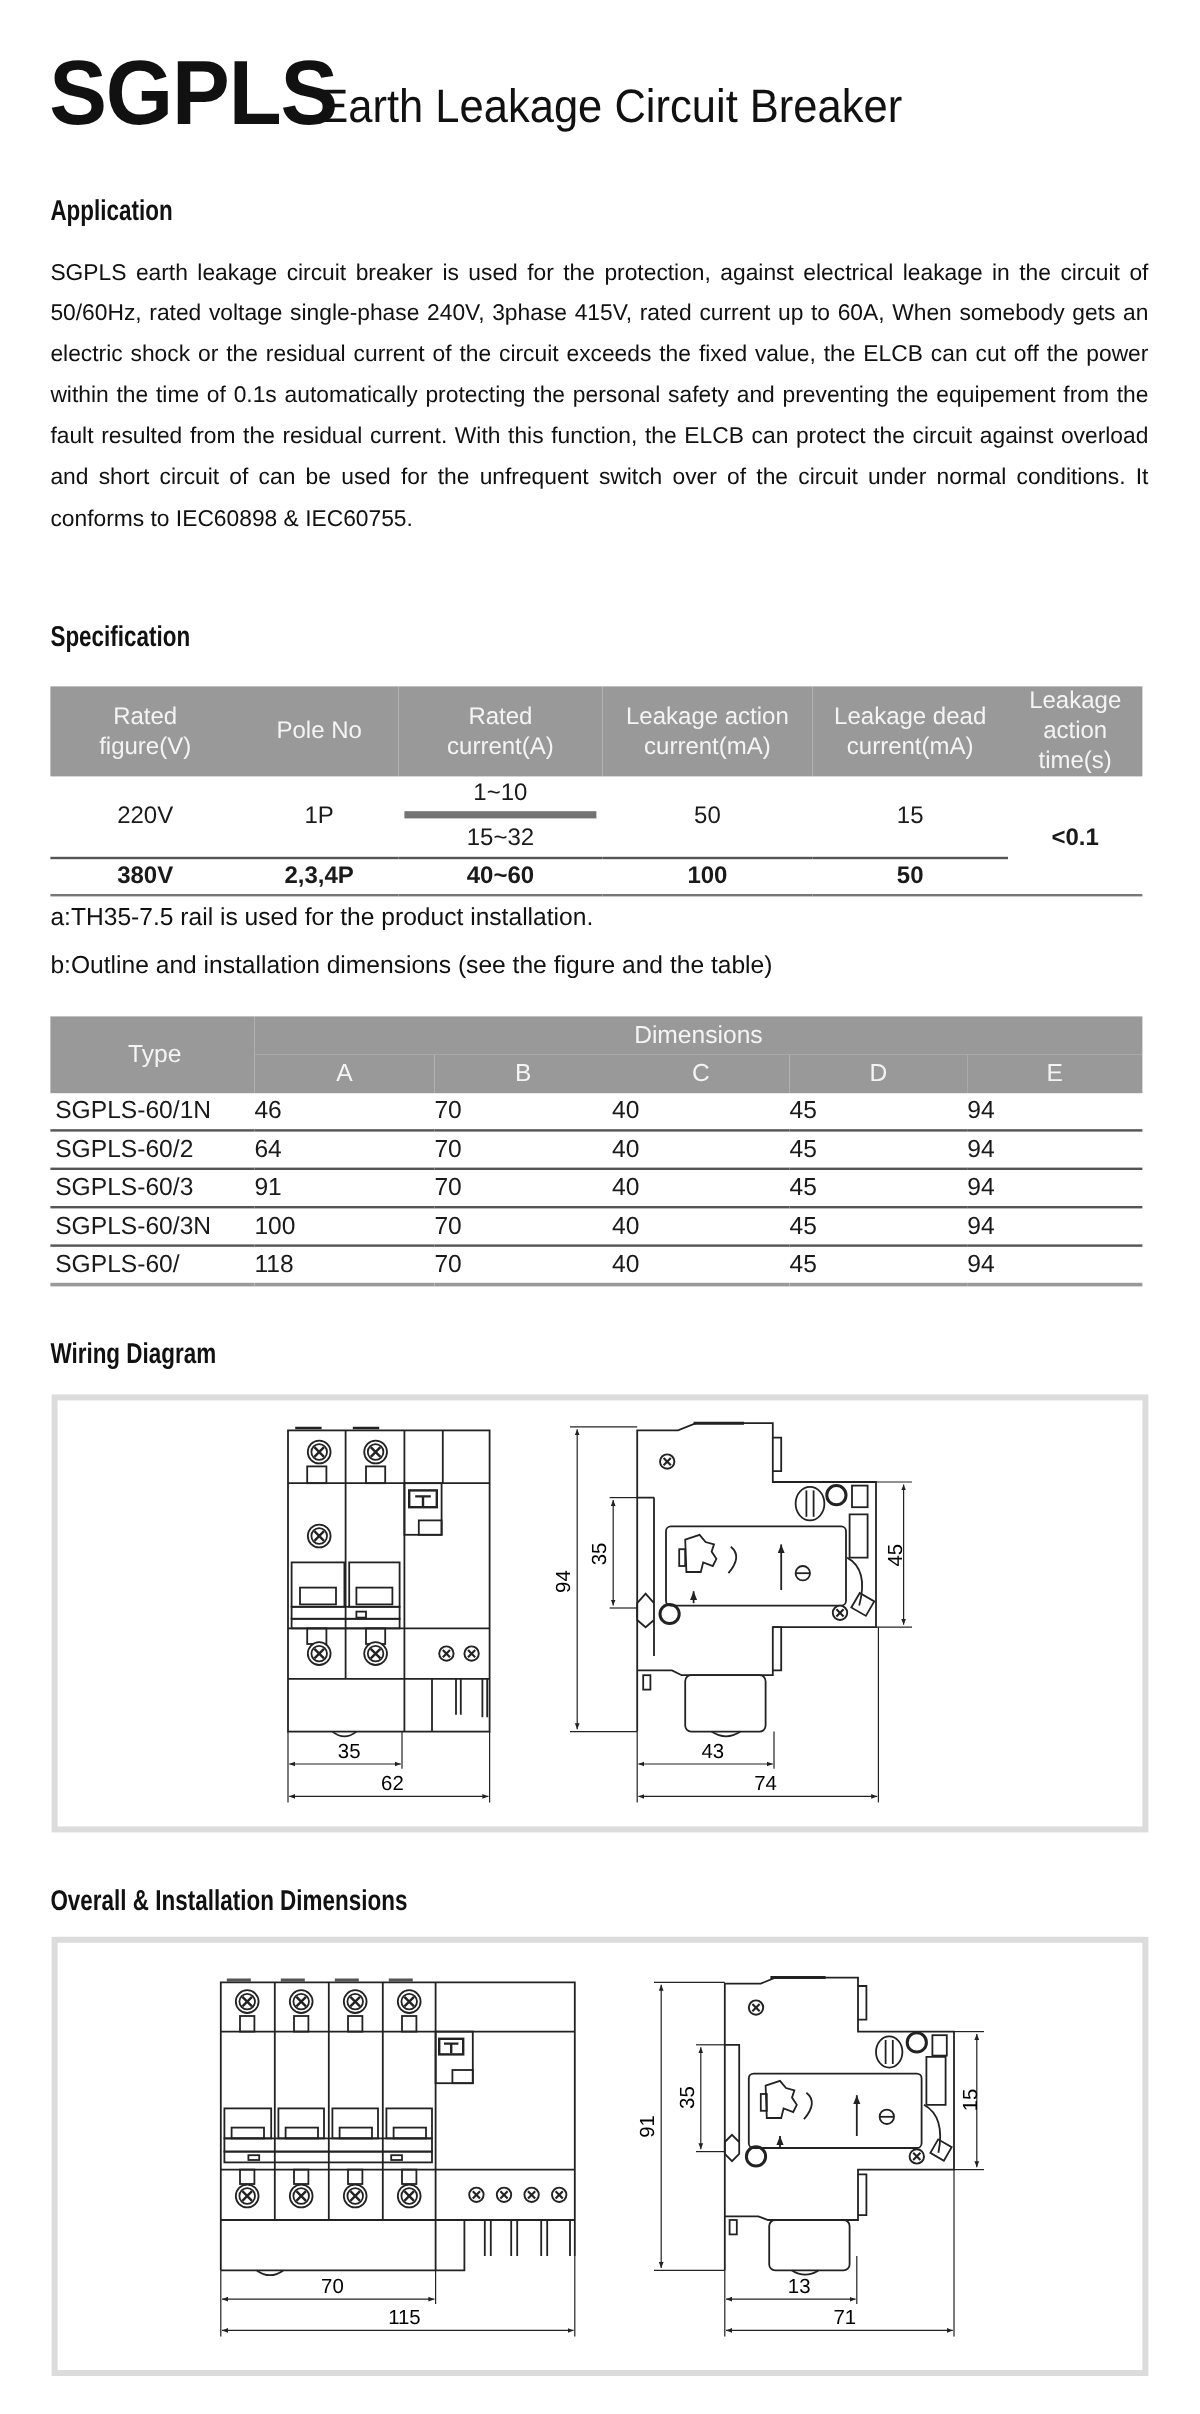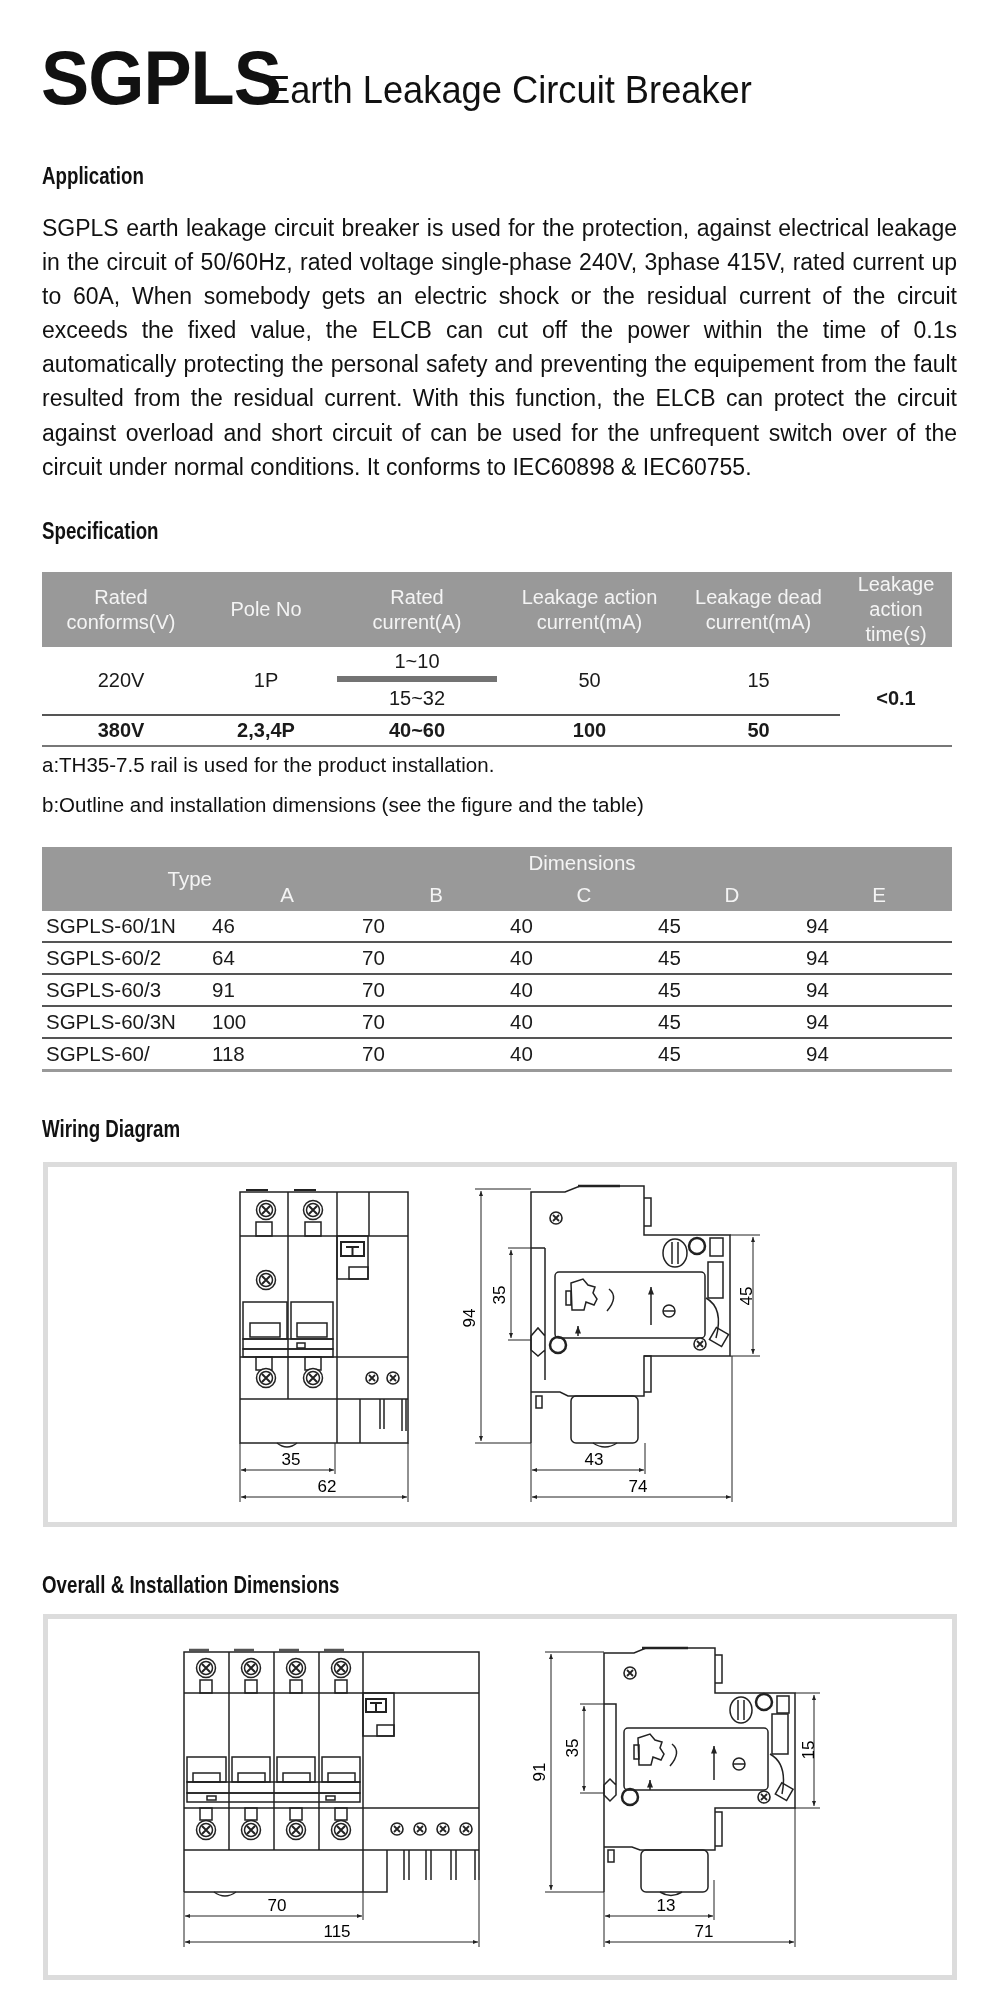--- a/index.html
+++ b/index.html
@@ -1,21 +1,21 @@
 <!DOCTYPE html>
 <html><head>
 <meta charset="utf-8">
 <style>
   html,body{margin:0;padding:0;background:#fff;}
   body{width:1000px;height:2012px;position:relative;overflow:hidden;font-family:"Liberation Sans",sans-serif;color:#111;}
   .abs{position:absolute;}
   #title-main{left:41px;top:38px;font-size:76px;font-weight:bold;letter-spacing:-1px;line-height:80px;transform:scaleX(0.95);transform-origin:left;}
   #title-sub{left:266px;top:68px;font-size:39px;line-height:44px;transform:scaleX(0.93);transform-origin:left;}
   .h2{left:42px;font-size:24px;font-weight:bold;transform:scaleX(0.78);transform-origin:left;line-height:28px;}
-  #app-para{left:42px;top:211px;width:915px;font-size:23px;line-height:34.1px;text-align:justify;text-align-last:left;}
+  #app-para{left:42px;top:211px;width:915px;font-size:19px;line-height:34.1px;text-align:justify;text-align-last:left;}
   .note{left:42px;font-size:20.5px;line-height:26px;}
   table{border-collapse:collapse;position:absolute;font-family:"Liberation Sans",sans-serif;}
   #spec-table{left:42px;top:572px;width:910px;font-size:20px;}
   #spec-table th{background:#999;color:#f4f4f4;font-weight:normal;line-height:25px;height:56px;padding:0;text-align:center;}
   #spec-table td{text-align:center;padding:0;color:#1a1a1a;}
   .spec-r1 td{height:31px;}
   .spec-r1b td{height:32px;}
   .spec-r2 td{height:29px;}
   .spec-bottom-line{border-bottom:2px solid #777;font-weight:bold;}
   .spec-mid-line{border-top:2px solid #555;}
@@ -41,21 +41,21 @@
   <colgroup>
     <col style="width:158px">
       <col style="width:132px">
       <col style="width:170px">
       <col style="width:175px">
       <col style="width:163px">
       <col style="width:112px">
   </colgroup>
   <tbody>
       <tr>
-    <th><span>Rated</span><br><span>conforms(V)</span></th>
+    <th><span>Rated</span><br><span>figure(V)</span></th>
     <th><span>Pole No</span></th>
     <th><span>Rated</span><br><span>current(A)</span></th>
     <th><span>Leakage action</span><br><span>current(mA)</span></th>
     <th><span>Leakage dead</span><br><span>current(mA)</span></th>
     <th><span>Leakage</span><br><span>action time(s)</span></th>
   </tr>
   <tr class="spec-r1">
     <td rowspan="2">220V</td>
     <td rowspan="2">1P</td>
     <td>
@@ -85,21 +85,21 @@
   <colgroup>
     <col style="width:170px">
       <col style="width:150px">
       <col style="width:148px">
       <col style="width:148px">
       <col style="width:148px">
       <col style="width:146px">
   </colgroup>
   <tbody>
       <tr>
-    <th rowspan="2" style="text-align:right;padding-left:4px;height:64px;">Type</th>
+    <th rowspan="2" style="text-align:center;padding-left:4px;height:64px;">Type</th>
     <th colspan="5" style="height:30px;padding-top:0;">Dimensions</th>
   </tr>
   <tr>
     <th style="height:30px;">A</th>
     <th>B</th>
     <th>C</th>
     <th>D</th>
     <th>E</th>
   </tr>
   <tr>

